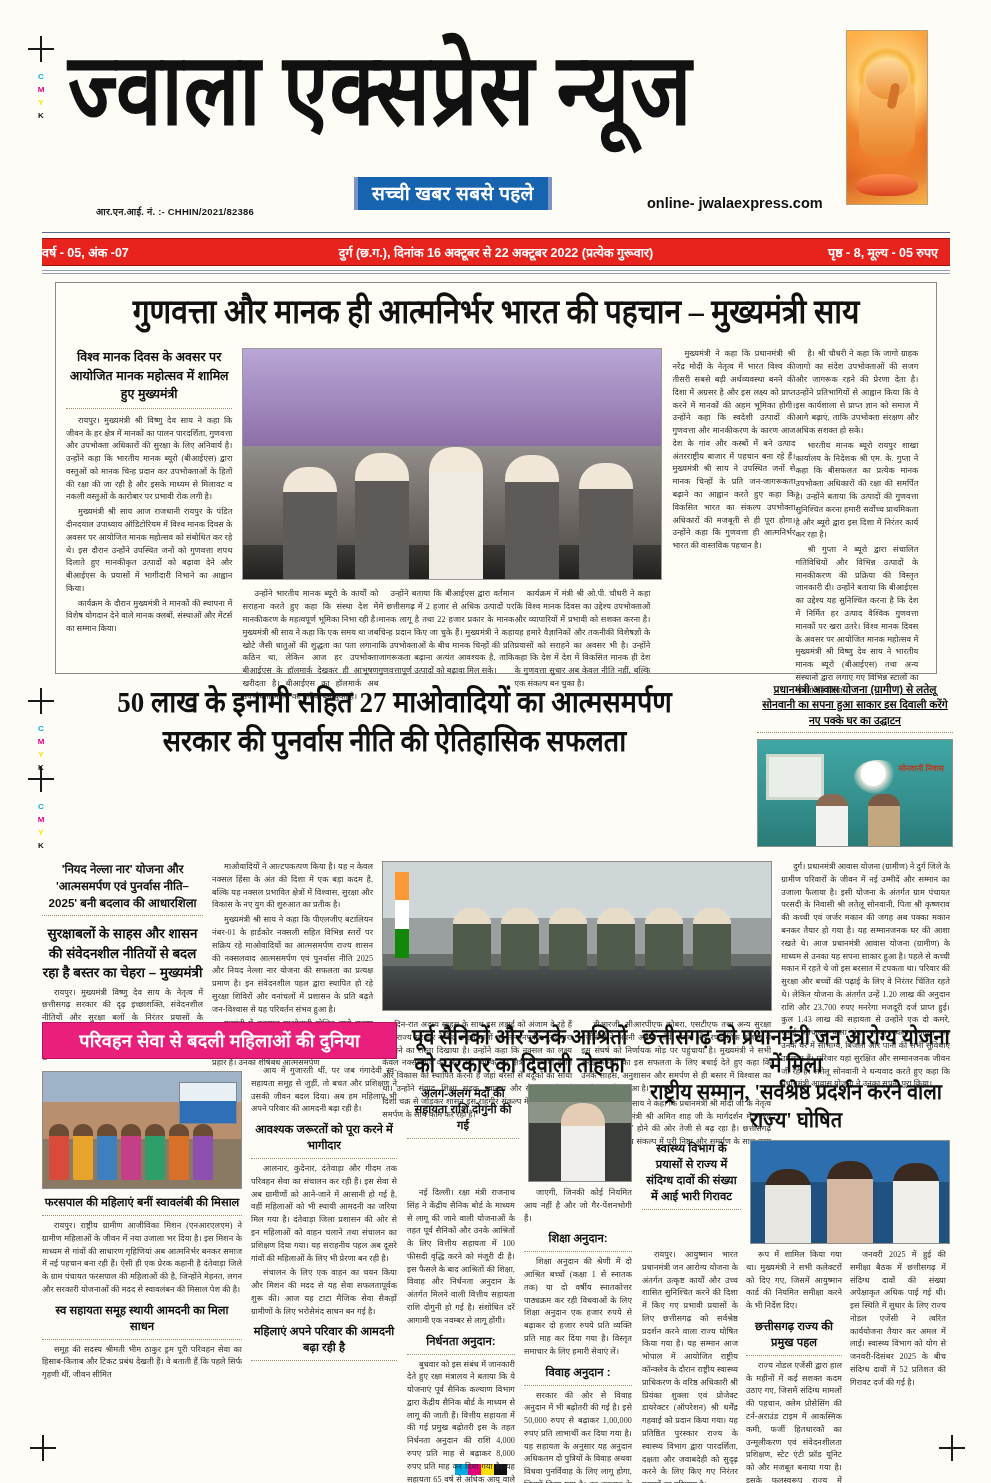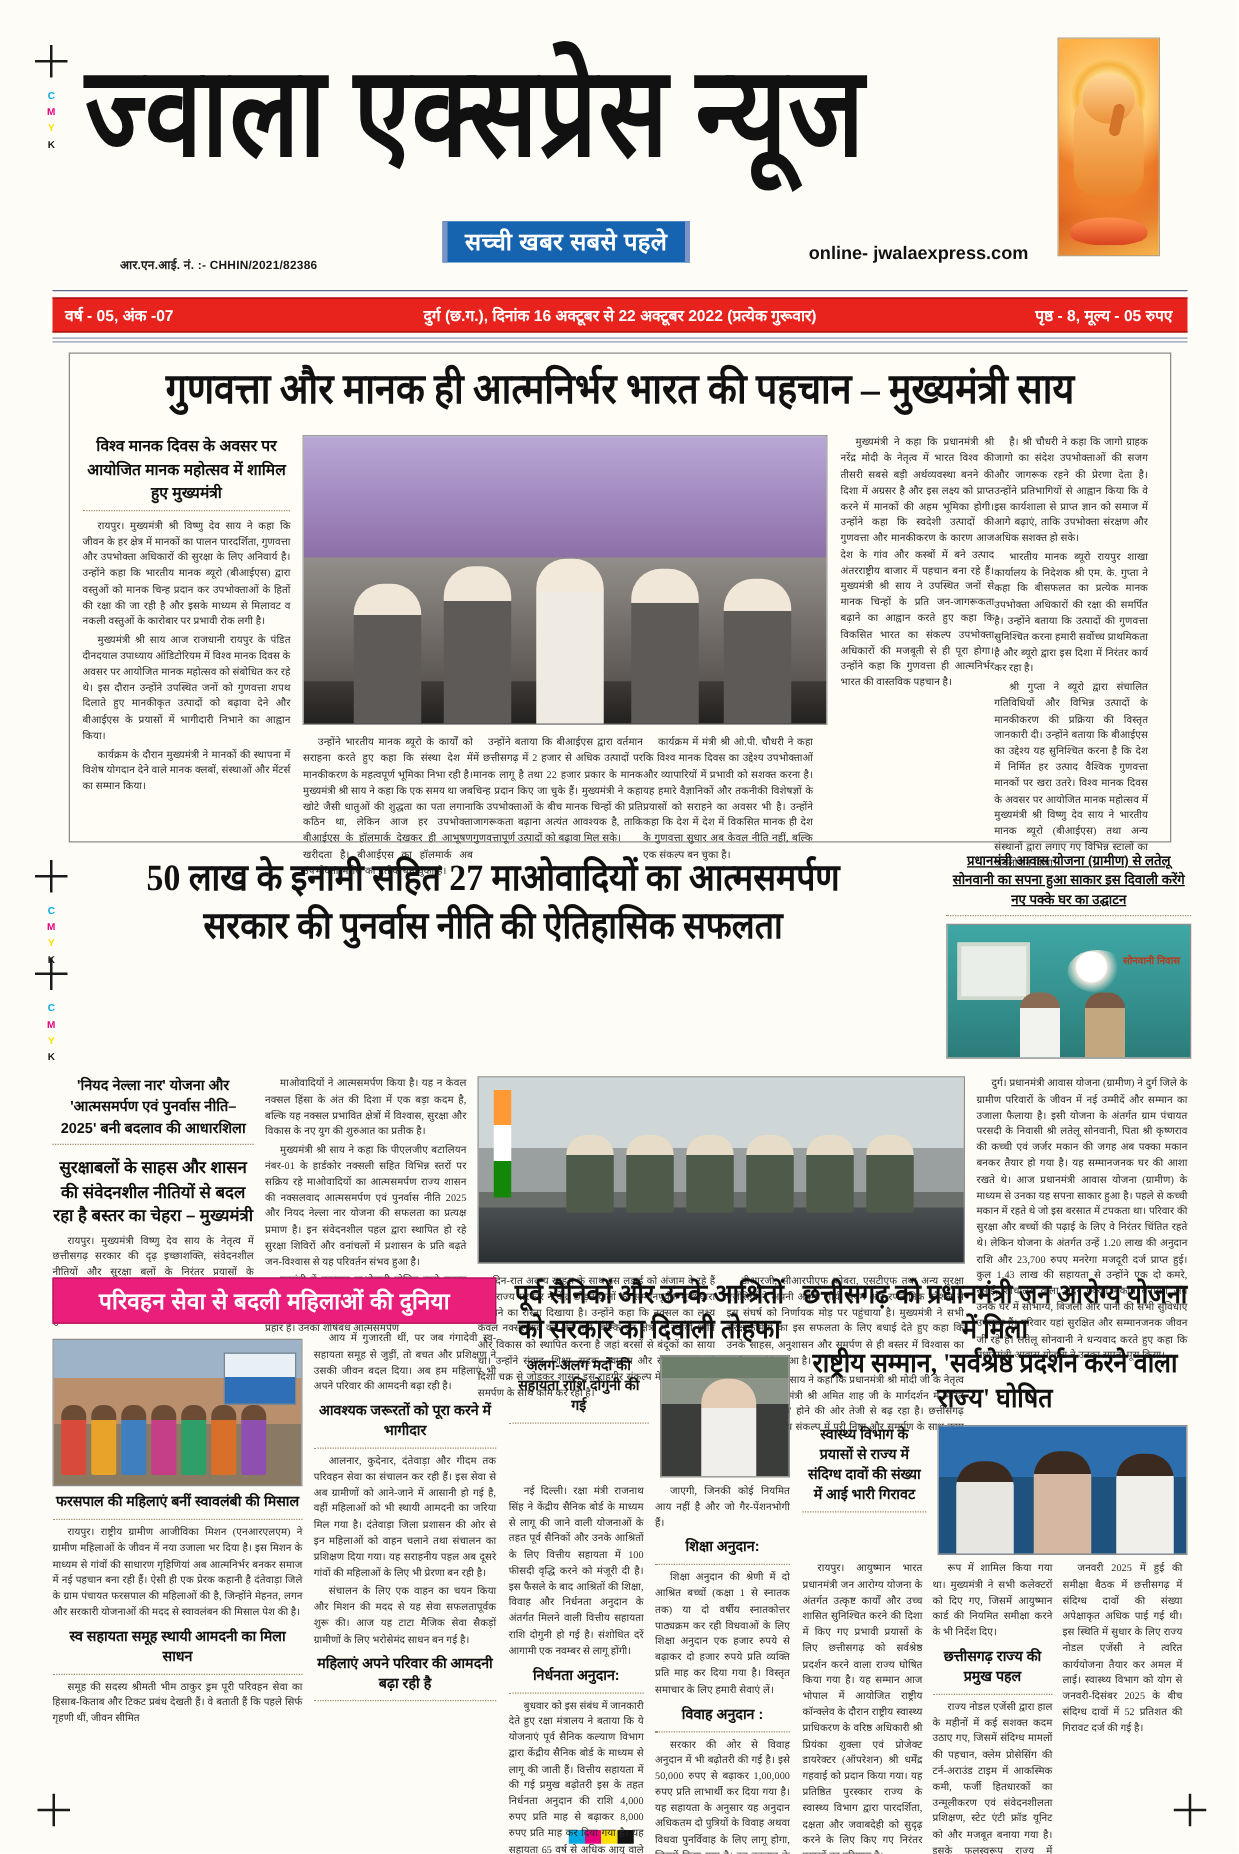--- a/index.html
+++ b/index.html
@@ -100,21 +100,21 @@
   }
 
   
   .redbar {
     position: absolute; left: 42px; top: 238px; width: 908px; height: 28px;
     background: #e8221c; color: #fff;
     display: flex; align-items: center;
     font-size: 12.5px; font-weight: bold;
     border-top: 1px solid #9a0f0b; border-bottom: 1px solid #9a0f0b;
   }
-  .redbar .rb-l { padding-left: 10px; width: 215px; }
+  .redbar .rb-l { width: 215px; }
   .redbar .rb-c { flex: 1; text-align: center; }
   .redbar .rb-r { width: 215px; text-align: right; padding-right: 12px; }
 
   .hairline { position:absolute; left:42px; width:908px; height:1px; background:#5c6b8a; }
 
   
   .lead {
     position: absolute; left: 55px; top: 282px; width: 882px; height: 392px;
     border: 1px solid #8a8a8a; background: #fffdf6;
   }
@@ -407,21 +407,21 @@
       <div class="s2col">
         <div class="boxhead">'नियद नेल्ला नार' योजना और 'आत्मसमर्पण एवं पुनर्वास नीति–2025' बनी बदलाव की आधारशिला</div>
         <div class="boxhead2">सुरक्षाबलों के साहस और शासन की संवेदनशील नीतियों से बदल रहा है बस्तर का चेहरा – मुख्यमंत्री</div>
         <div class="txt">
           <p>रायपुर। मुख्यमंत्री विष्णु देव साय के नेतृत्व में छत्तीसगढ़ सरकार की दृढ़ इच्छाशक्ति, संवेदनशील नीतियों और सुरक्षा बलों के निरंतर प्रयासों के परिणामस्वरूप नक्सलवाद पर निर्णायक प्रहार जारी है। सुकमा जिले में आज 50 लाख रुपए के इनामी सहित कुल 27 सक्रिय</p>
         </div>
       </div>
 
       <div class="s2col">
         <div class="txt">
-          <p>माओवादियों ने आत्मसमर्पण किया है। यह न केवल नक्सल हिंसा के अंत की दिशा में एक बड़ा कदम है, बल्कि यह नक्सल प्रभावित क्षेत्रों में विश्वास, सुरक्षा और विकास के नए युग की शुरुआत का प्रतीक है।</p>
+          <p>माओवादियों ने आत्टपकत्पण किया है। यह न केवल नक्सल हिंसा के अंत की दिशा में एक बड़ा कदम है, बल्कि यह नक्सल प्रभावित क्षेत्रों में विश्वास, सुरक्षा और विकास के नए युग की शुरुआत का प्रतीक है।</p>
           <p>मुख्यमंत्री श्री साय ने कहा कि पीएलजीए बटालियन नंबर-01 के हार्डकोर नक्सली सहित विभिन्न स्तरों पर सक्रिय रहे माओवादियों का आत्मसमर्पण राज्य शासन की नक्सलवाद आत्मसमर्पण एवं पुनर्वास नीति 2025 और नियद नेल्ला नार योजना की सफलता का प्रत्यक्ष प्रमाण है। इन संवेदनशील पहल द्वारा स्थापित हो रहे सुरक्षा शिविरों और वनांचलों में प्रशासन के प्रति बढ़ते जन-विश्वास से यह परिवर्तन संभव हुआ है।</p>
           <p>गृहमंत्री में कुख्यात माओवादी पोलित ब्यूरो सदस्य मडीकुमा केंद्रीय समिति सदस्यों सहित 60 नक्सलियों को आत्मसमर्पण नक्सलवादी विचारधारा पर एक निर्णायक प्रहार है। उनका शीर्षबंध आत्मसमर्पण</p>
         </div>
       </div>
 
       <div>
         <div class="s2photo">
           <div class="hall"></div>
           <div class="flag"></div>
           <div class="tbl"></div>

